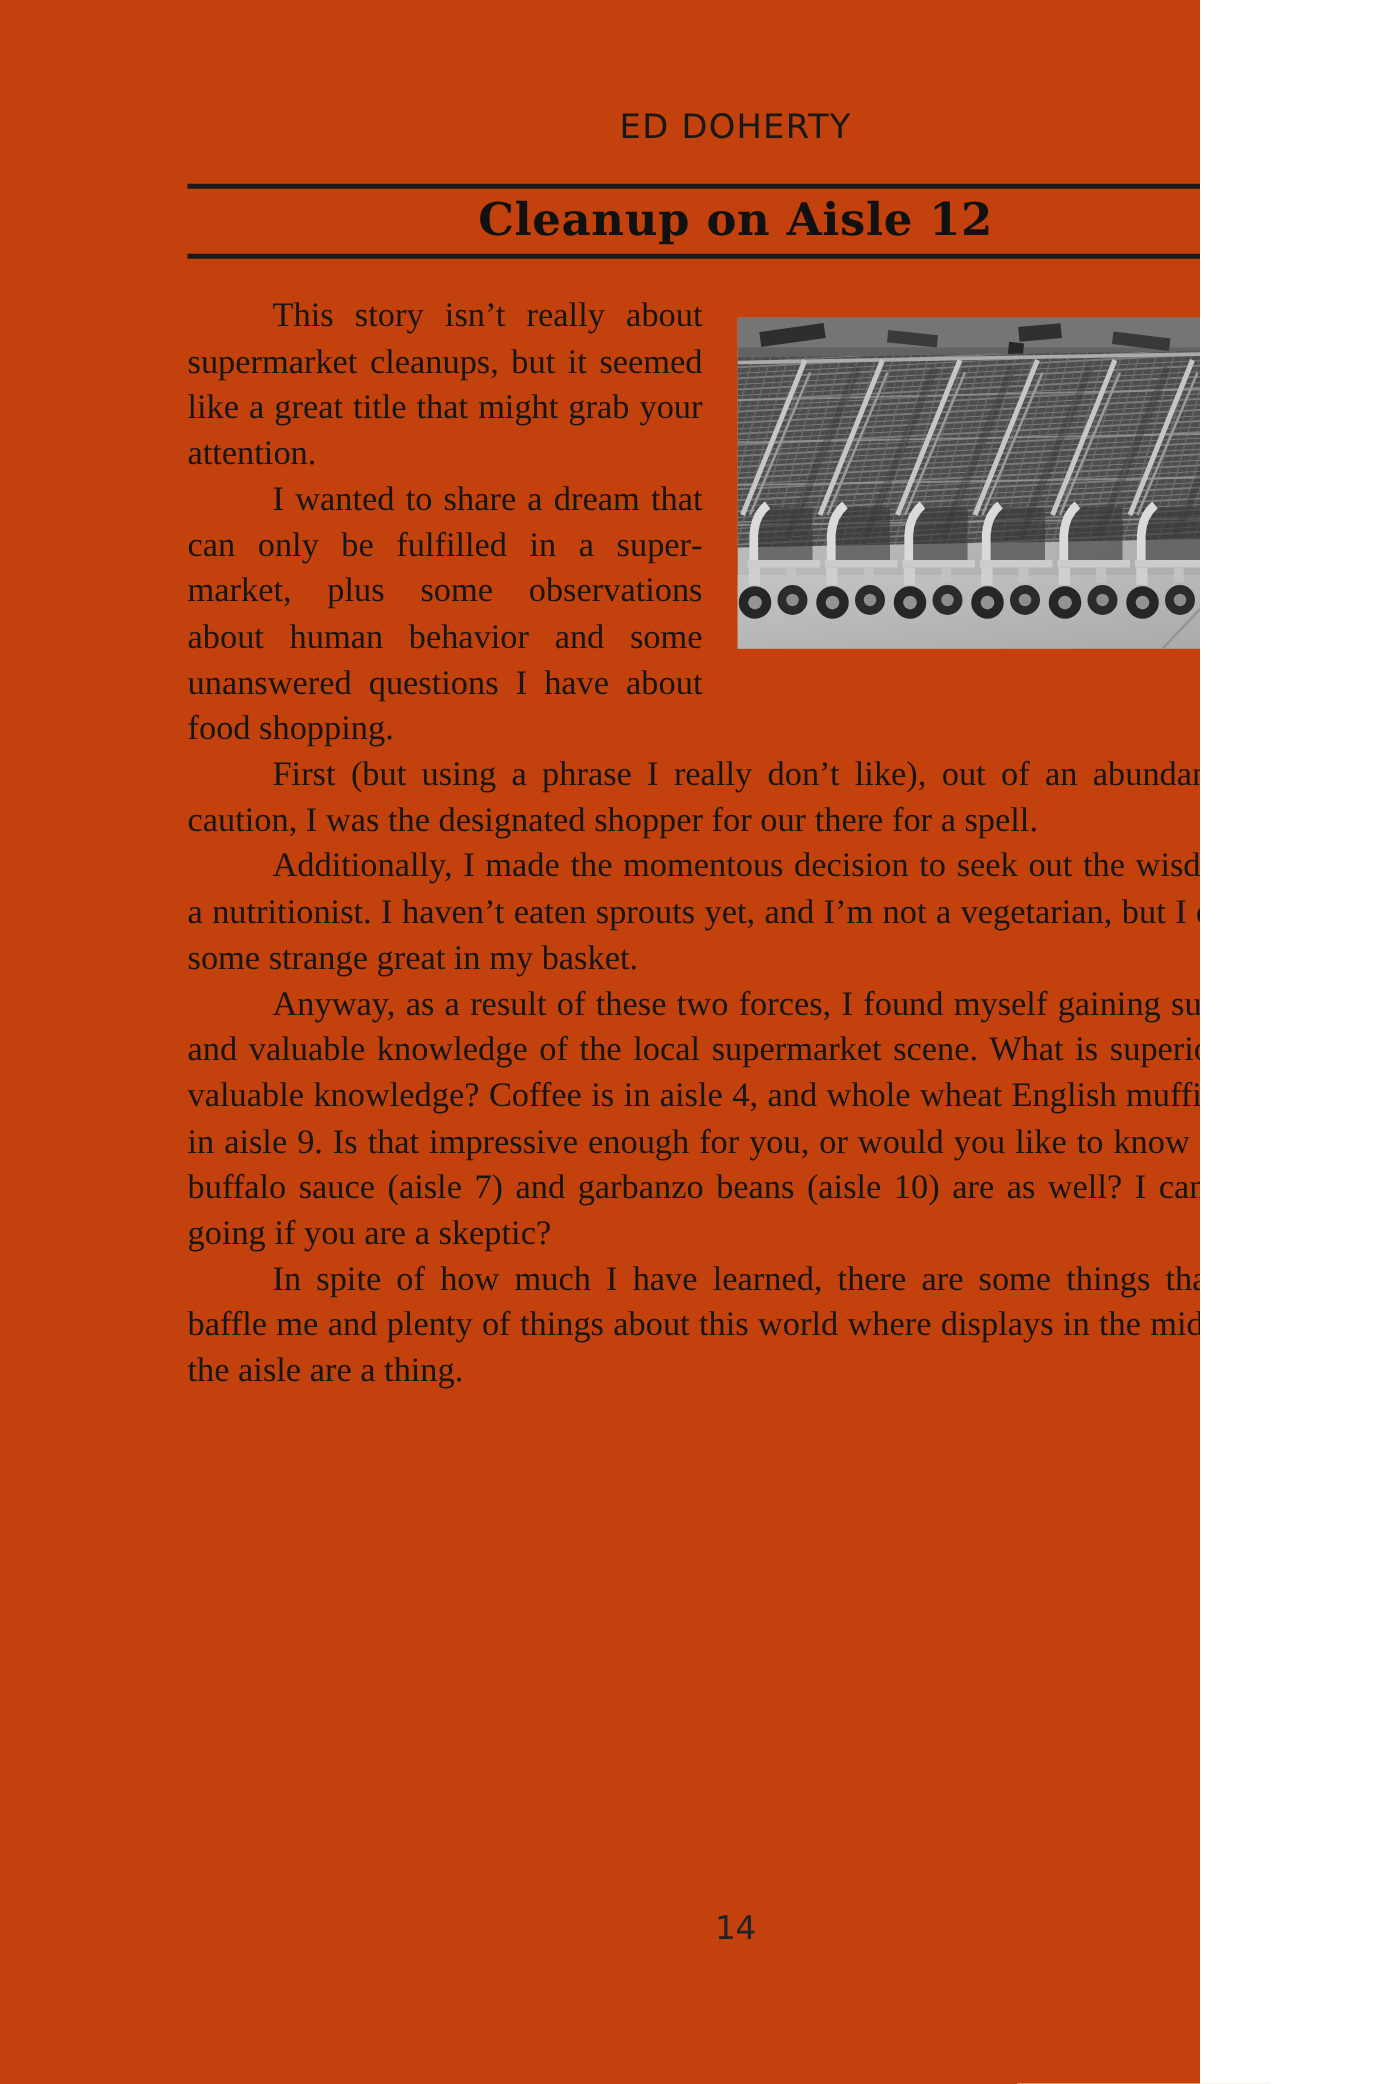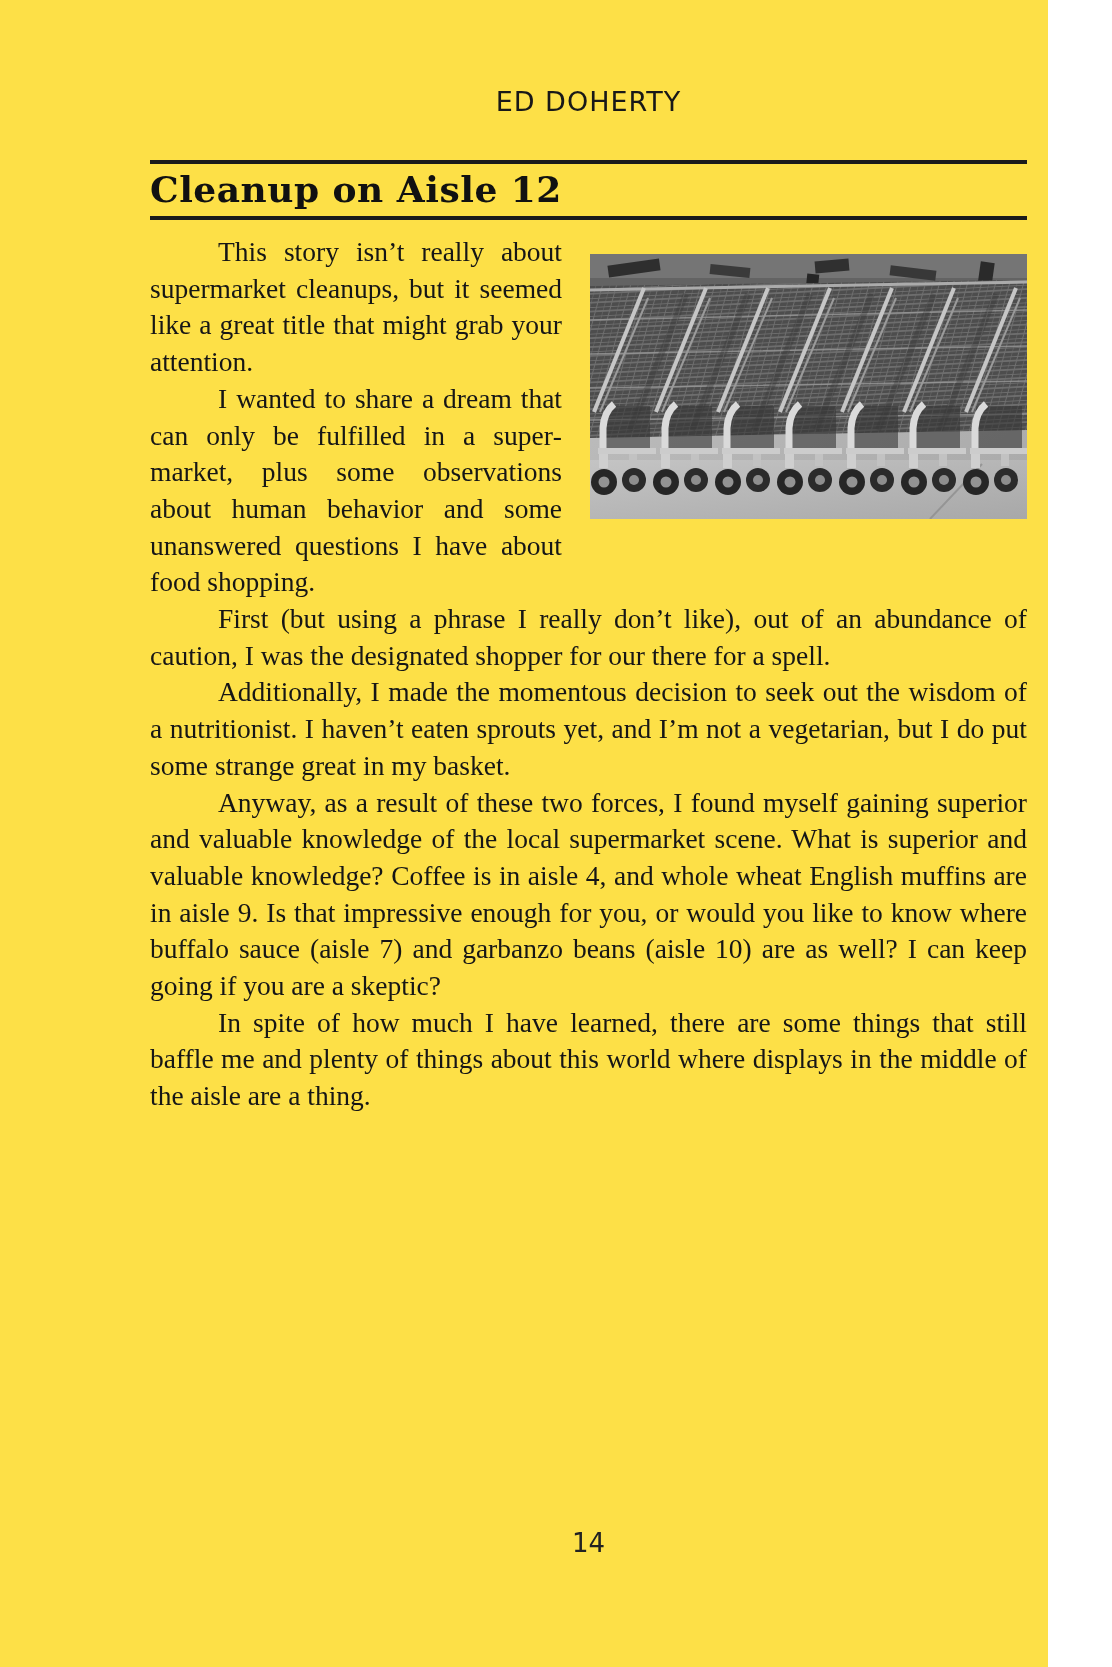--- a/index.html
+++ b/index.html
@@ -1,43 +1,43 @@
 <!DOCTYPE html>
 <html lang="en"><head>
 <meta charset="utf-8">
 <style>
   html, body { margin: 0; padding: 0; background: #ffffff; }
   .page {
     position: relative;
-    width: 1048px;
+    width: 960px;
     height: 1667px;
-    background: #fde047;
+    background: #c2410c;
     overflow: hidden;
     font-family: "Liberation Serif", serif;
   }
   .author-header {
     position: absolute;
     top: 86px;
     left: 150px;
     width: 877px;
     text-align: center;
     font-family: "DejaVu Sans", "Liberation Sans", sans-serif;
     font-size: 27px;
     letter-spacing: 1px;
     color: #181818;
   }
   .title-block {
     position: absolute;
-    top: 160px;
+    top: 147px;
     left: 150px;
     width: 877px;
     border-top: 4px solid #1b1b1b;
     border-bottom: 4px solid #1b1b1b;
     padding: 5px 0 7px 0;
-    text-align: left;
+    text-align: center;
   }
   .chapter-title {
     font-family: "DejaVu Serif", serif;
     font-weight: 700;
     font-size: 36px;
     line-height: 40px;
     color: #111111;
     letter-spacing: 0.5px;
   }
   .article {

